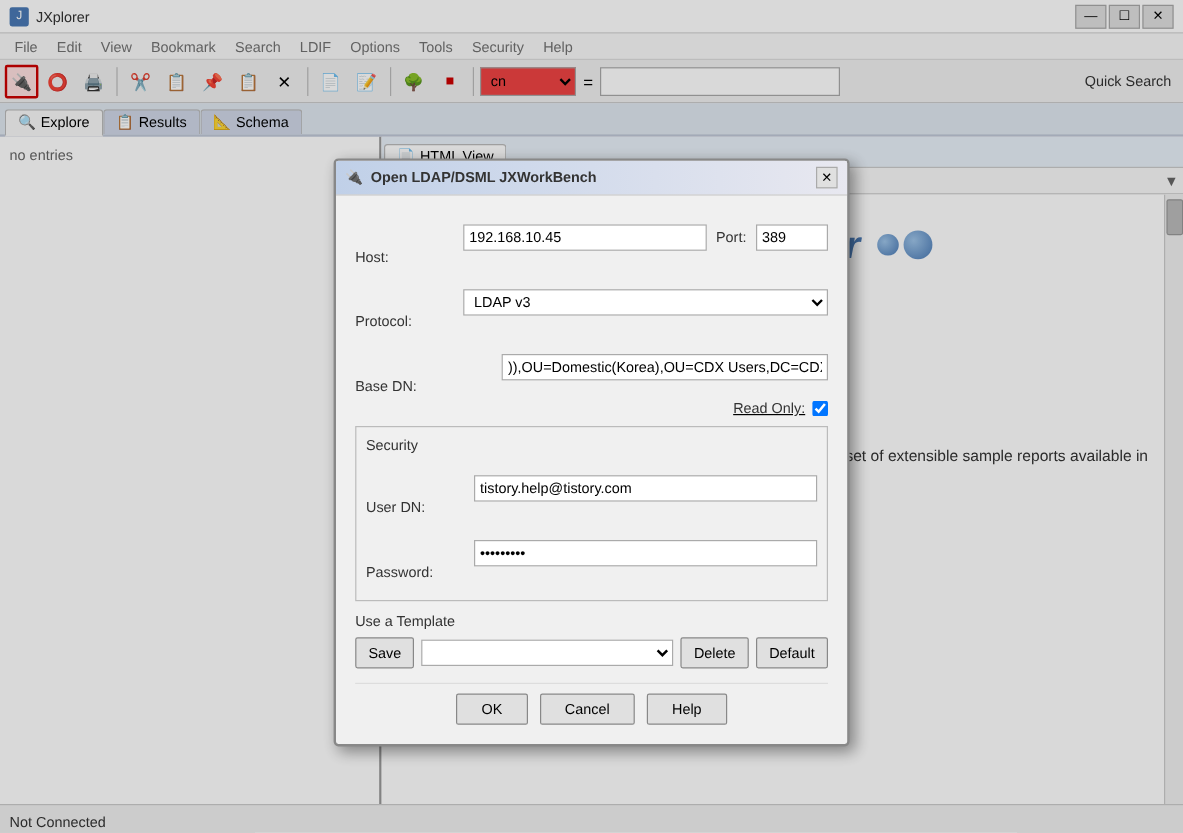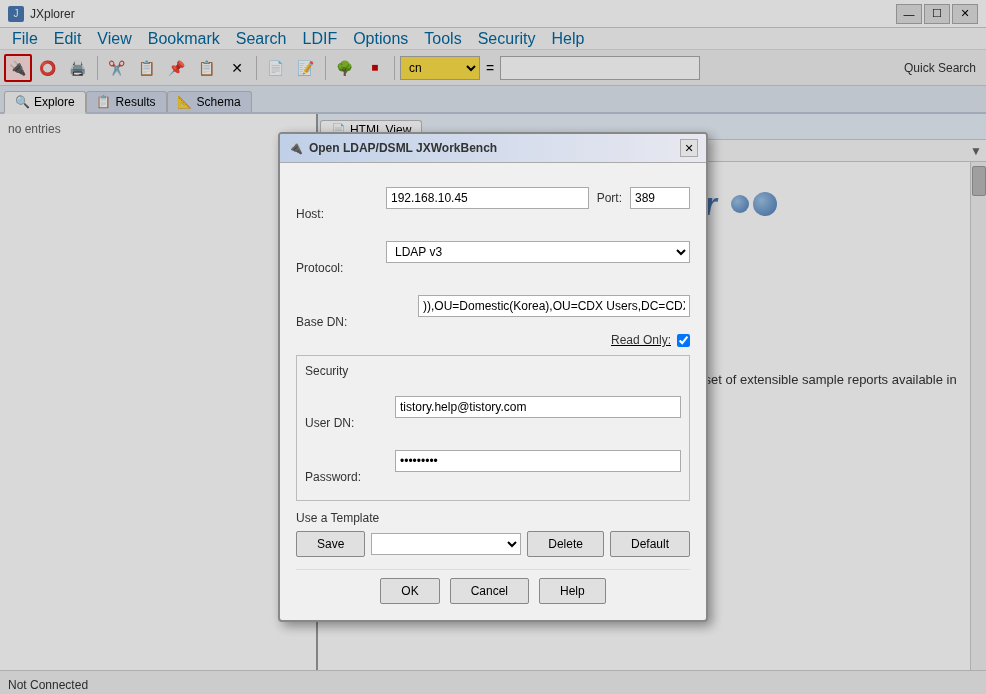--- a/index.html
+++ b/index.html
@@ -8,28 +8,28 @@
     
     .title-bar { background: #fff; border-bottom: 1px solid #ccc; display: flex; align-items: center; justify-content: space-between; padding: 4px 8px; height: 28px; }
     .title-bar-left { display: flex; align-items: center; gap: 6px; }
     .title-bar-icon { width: 16px; height: 16px; background: #4a7ab5; border-radius: 2px; display: flex; align-items: center; justify-content: center; color: white; font-size: 10px; }
     .title-bar-title { font-size: 12px; color: #333; }
     .title-bar-controls { display: flex; gap: 2px; }
     .title-bar-btn { width: 26px; height: 20px; border: 1px solid #aaa; background: #e0e0e0; cursor: pointer; display: flex; align-items: center; justify-content: center; font-size: 11px; }
 
     
     .menu-bar { background: #f8f8f8; border-bottom: 1px solid #ddd; display: flex; align-items: center; height: 22px; padding: 0 4px; }
-    .menu-item { padding: 2px 8px; cursor: pointer; font-size: 16px; color: #0369a1; }
+    .menu-item { padding: 2px 8px; cursor: pointer; font-size: 12px; color: #737373; }
 
     
     .toolbar { background: #f0f0f0; border-bottom: 1px solid #ccc; display: flex; align-items: center; padding: 2px 4px; height: 36px; gap: 2px; }
     .tb-btn { width: 28px; height: 28px; border: 1px solid transparent; background: transparent; cursor: pointer; display: flex; align-items: center; justify-content: center; font-size: 14px; border-radius: 2px; }
     .tb-btn.highlight { border: 2px solid #cc0000; background: #ffe0e0; }
     .tb-separator { width: 1px; height: 24px; background: #bbb; margin: 0 3px; }
-    .tb-combo { height: 24px; border: 1px solid #aaa; background: #fde047; padding: 0 4px; font-size: 12px; min-width: 80px; }
+    .tb-combo { height: 24px; border: 1px solid #aaa; background: #ef4444; padding: 0 4px; font-size: 12px; min-width: 80px; }
     .tb-eq { padding: 0 4px; font-size: 14px; }
     .tb-search-input { height: 24px; border: 1px solid #aaa; background: white; padding: 0 4px; font-size: 12px; flex: 1; max-width: 200px; }
     .quick-search-label { font-size: 12px; color: #333; padding: 0 6px; }
 
     
     .main-tab-bar { background: #e0e8f0; border-bottom: 2px solid #c0c8d8; display: flex; align-items: flex-end; padding: 2px 4px 0; height: 28px; }
     .main-tab { padding: 3px 10px; border: 1px solid #bbb; border-bottom: none; background: #d0d8e8; cursor: pointer; font-size: 12px; border-radius: 3px 3px 0 0; display: flex; align-items: center; gap: 4px; }
     .main-tab.active { background: #f8f8f8; border-bottom: 2px solid #f8f8f8; margin-bottom: -2px; }
 
     
@@ -82,21 +82,21 @@
     .basedn-row { display: flex; align-items: center; margin-bottom: 4px; gap: 32px; }
     .basedn-input { flex: 1; height: 22px; border: 1px solid #aaa; background: white; padding: 0 4px; font-size: 12px; }
     .readonly-row { display: flex; align-items: center; justify-content: flex-end; margin-bottom: 8px; gap: 6px; text-decoration: underline; }
     .readonly-label { font-size: 12px; color: #333; }
     .security-section { border: 1px solid #bbb; padding: 8px; margin-bottom: 10px; }
     .security-title { font-size: 12px; color: #333; margin-bottom: 6px; }
     .template-section { margin-bottom: 12px; }
     .template-title { font-size: 12px; color: #333; margin-bottom: 6px; }
     .template-row { display: flex; align-items: center; gap: 6px; }
     .template-input { flex: 1; height: 22px; border: 1px solid #aaa; background: white; padding: 0 4px; font-size: 12px; }
-    .btn { height: 26px; border: 1px solid #888; background: #e0e0e0; padding: 0 20px; cursor: pointer; font-size: 12px; border-radius: 2px; }
+    .btn { height: 26px; border: 1px solid #888; background: #e0e0e0; padding: 0 10px; cursor: pointer; font-size: 12px; border-radius: 2px; }
     .modal-buttons { display: flex; justify-content: center; gap: 10px; padding: 8px 0 4px; border-top: 1px solid #ddd; margin-top: 6px; }
     .modal-btn { height: 26px; border: 1px solid #888; background: #e0e0e0; padding: 0 20px; cursor: pointer; font-size: 12px; border-radius: 2px; }
 
     
     .logo-area { display: flex; align-items: center; justify-content: center; padding: 8px 0; }
     .ball { width: 24px; height: 24px; border-radius: 50%; background: radial-gradient(circle at 35% 35%, #9ec4e8, #4a7ab5); display: inline-block; margin: 2px; }
     .ball-sm { width: 18px; height: 18px; }
     .jx-title { font-size: 32px; font-weight: bold; color: #4a7ab5; font-style: italic; padding: 0 12px; }
 
     

